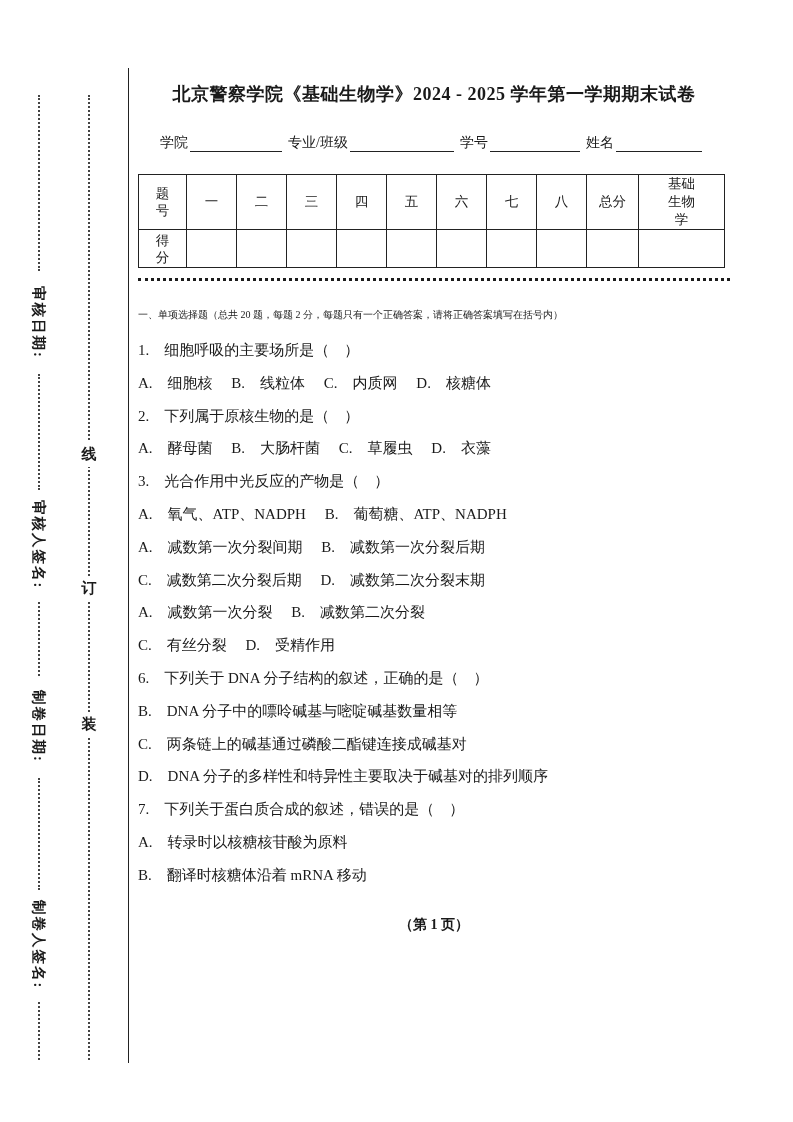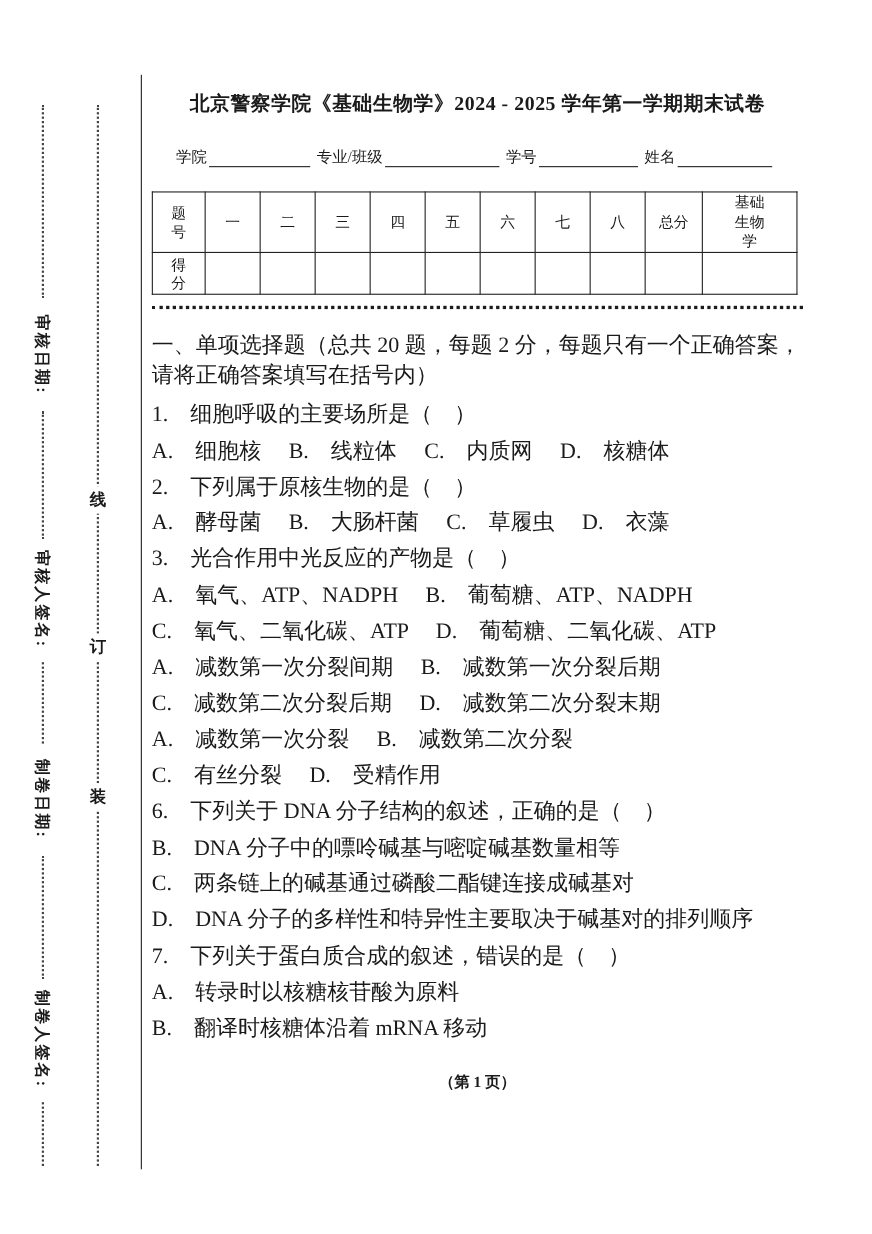--- a/index.html
+++ b/index.html
@@ -32,23 +32,23 @@
 
   table.score-table { border-collapse:collapse; table-layout:fixed; width:586px; margin-top:22px; }
   table.score-table td { border:1.5px solid #222; text-align:center; vertical-align:middle; font-size:13.5px; padding:0; }
   tr.r1 td { height:45px; }
   tr.r2 td { height:38px; }
   .stack  { display:inline-block; width:15px; line-height:17px; }
   .stack2 { display:inline-block; width:30px; line-height:18px; }
 
   .dotted-sep { margin-top:10px; width:100%; height:0; border-bottom:3.4px dotted #1c1c1c; }
 
-  .section-head { margin-top:20px; font-size:20px; line-height:27px; }
+  .section-head { margin-top:20px; font-size:10px; line-height:27px; }
   .questions { margin-top:6px; }
-  .q-line { font-size:20px; height:32.8px; line-height:32.8px; white-space:pre; }
+  .q-line { font-size:15px; height:32.8px; line-height:32.8px; white-space:pre; }
   .footer { margin-top:24px; text-align:center; font-size:14px; font-weight:bold; }
 </style>
 </head>
 <body>
 
 <div class="page">
 
   <div>
     <div class="vdots" style="left:38px; top:95px;  height:176px;"></div>
     <div class="vlabel" style="top:274px; height:96px;">审核日期:</div>
@@ -139,21 +139,20 @@
 
     <div class="section-head">一、单项选择题（总共 20 题，每题 2 分，每题只有一个正确答案，请将正确答案填写在括号内）</div>
 
     <div class="questions">
       <div class="q-line">1.　细胞呼吸的主要场所是（　）</div>
       <div class="q-line">A.　细胞核　 B.　线粒体　 C.　内质网　 D.　核糖体</div>
       <div class="q-line">2.　下列属于原核生物的是（　）</div>
       <div class="q-line">A.　酵母菌　 B.　大肠杆菌　 C.　草履虫　 D.　衣藻</div>
       <div class="q-line">3.　光合作用中光反应的产物是（　）</div>
       <div class="q-line">A.　氧气、ATP、NADPH　 B.　葡萄糖、ATP、NADPH</div>
-      <div class="q-line">C.　氧气、二氧化碳、ATP　 D.　葡萄糖、二氧化碳、ATP</div>
       <div class="q-line">A.　减数第一次分裂间期　 B.　减数第一次分裂后期</div>
       <div class="q-line">C.　减数第二次分裂后期　 D.　减数第二次分裂末期</div>
       <div class="q-line">A.　减数第一次分裂　 B.　减数第二次分裂</div>
       <div class="q-line">C.　有丝分裂　 D.　受精作用</div>
       <div class="q-line">6.　下列关于 DNA 分子结构的叙述，正确的是（　）</div>
       <div class="q-line">B.　DNA 分子中的嘌呤碱基与嘧啶碱基数量相等</div>
       <div class="q-line">C.　两条链上的碱基通过磷酸二酯键连接成碱基对</div>
       <div class="q-line">D.　DNA 分子的多样性和特异性主要取决于碱基对的排列顺序</div>
       <div class="q-line">7.　下列关于蛋白质合成的叙述，错误的是（　）</div>
       <div class="q-line">A.　转录时以核糖核苷酸为原料</div>

